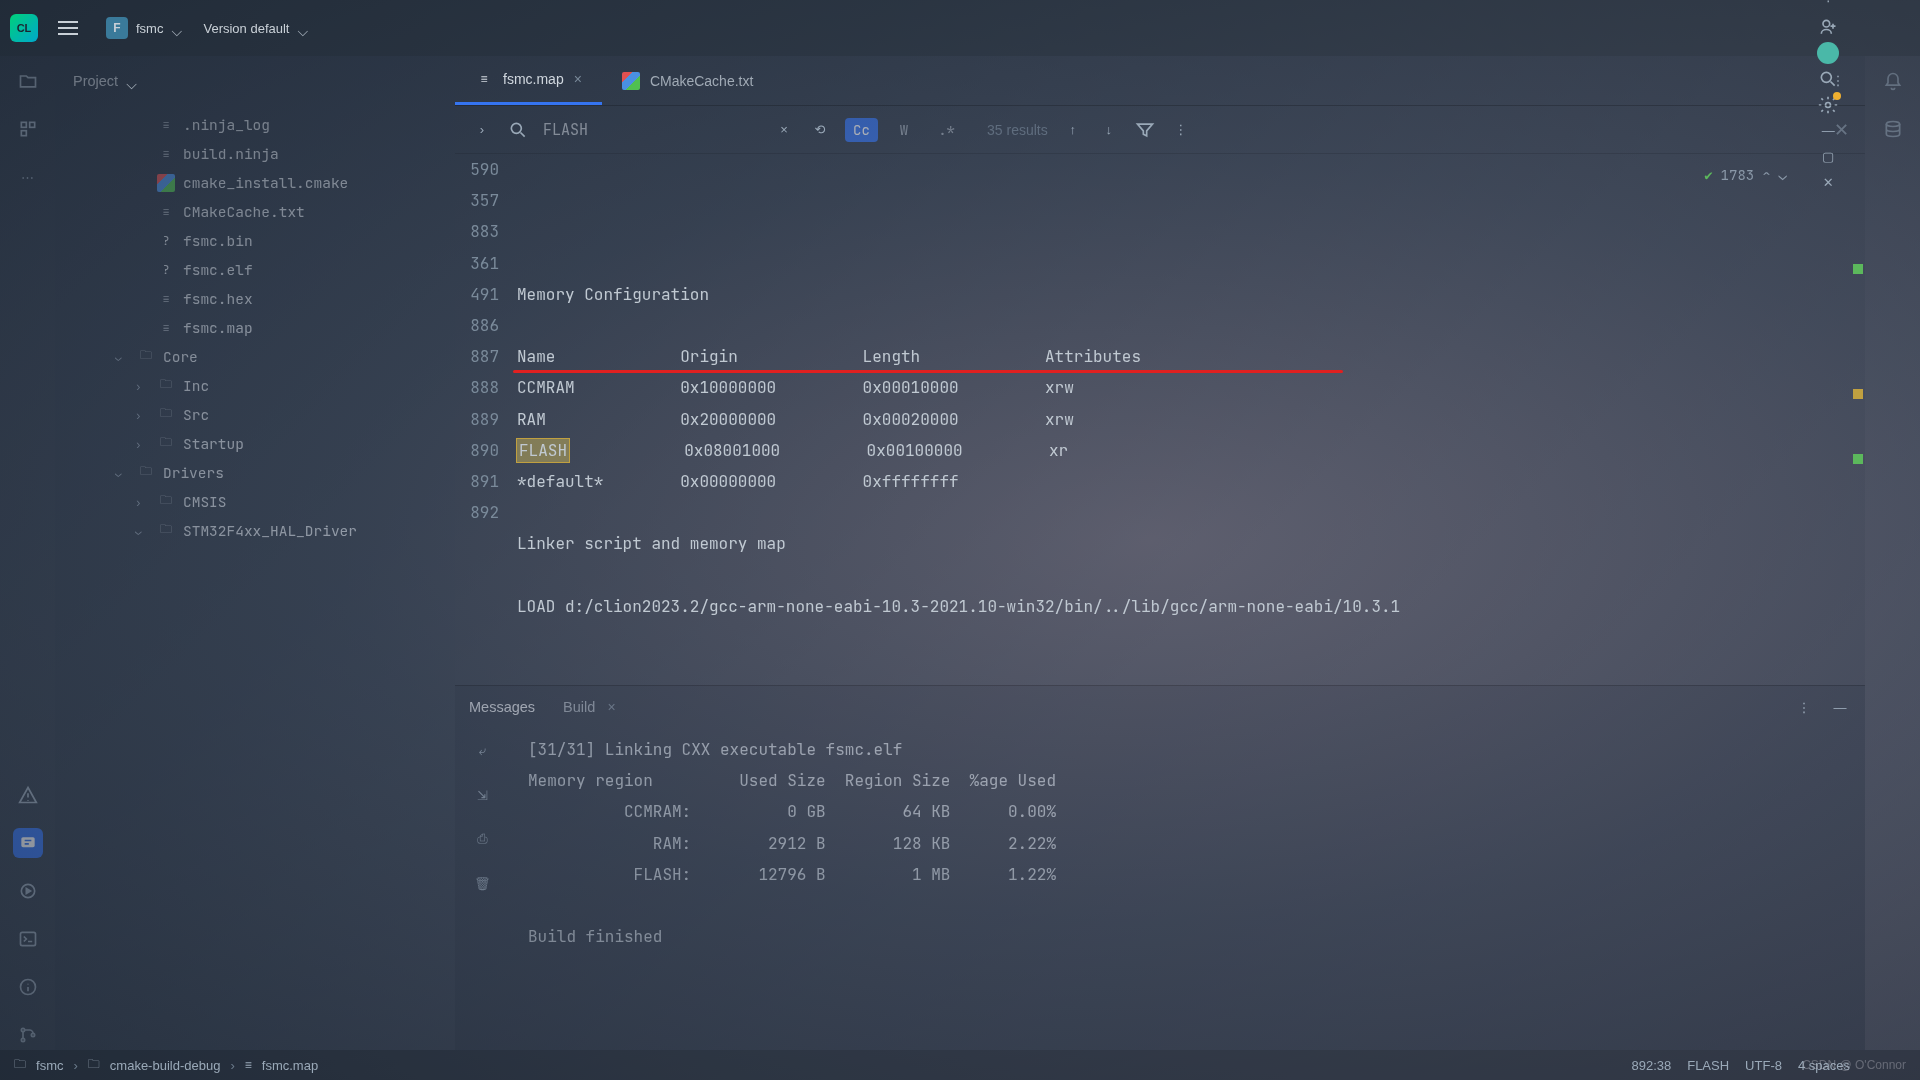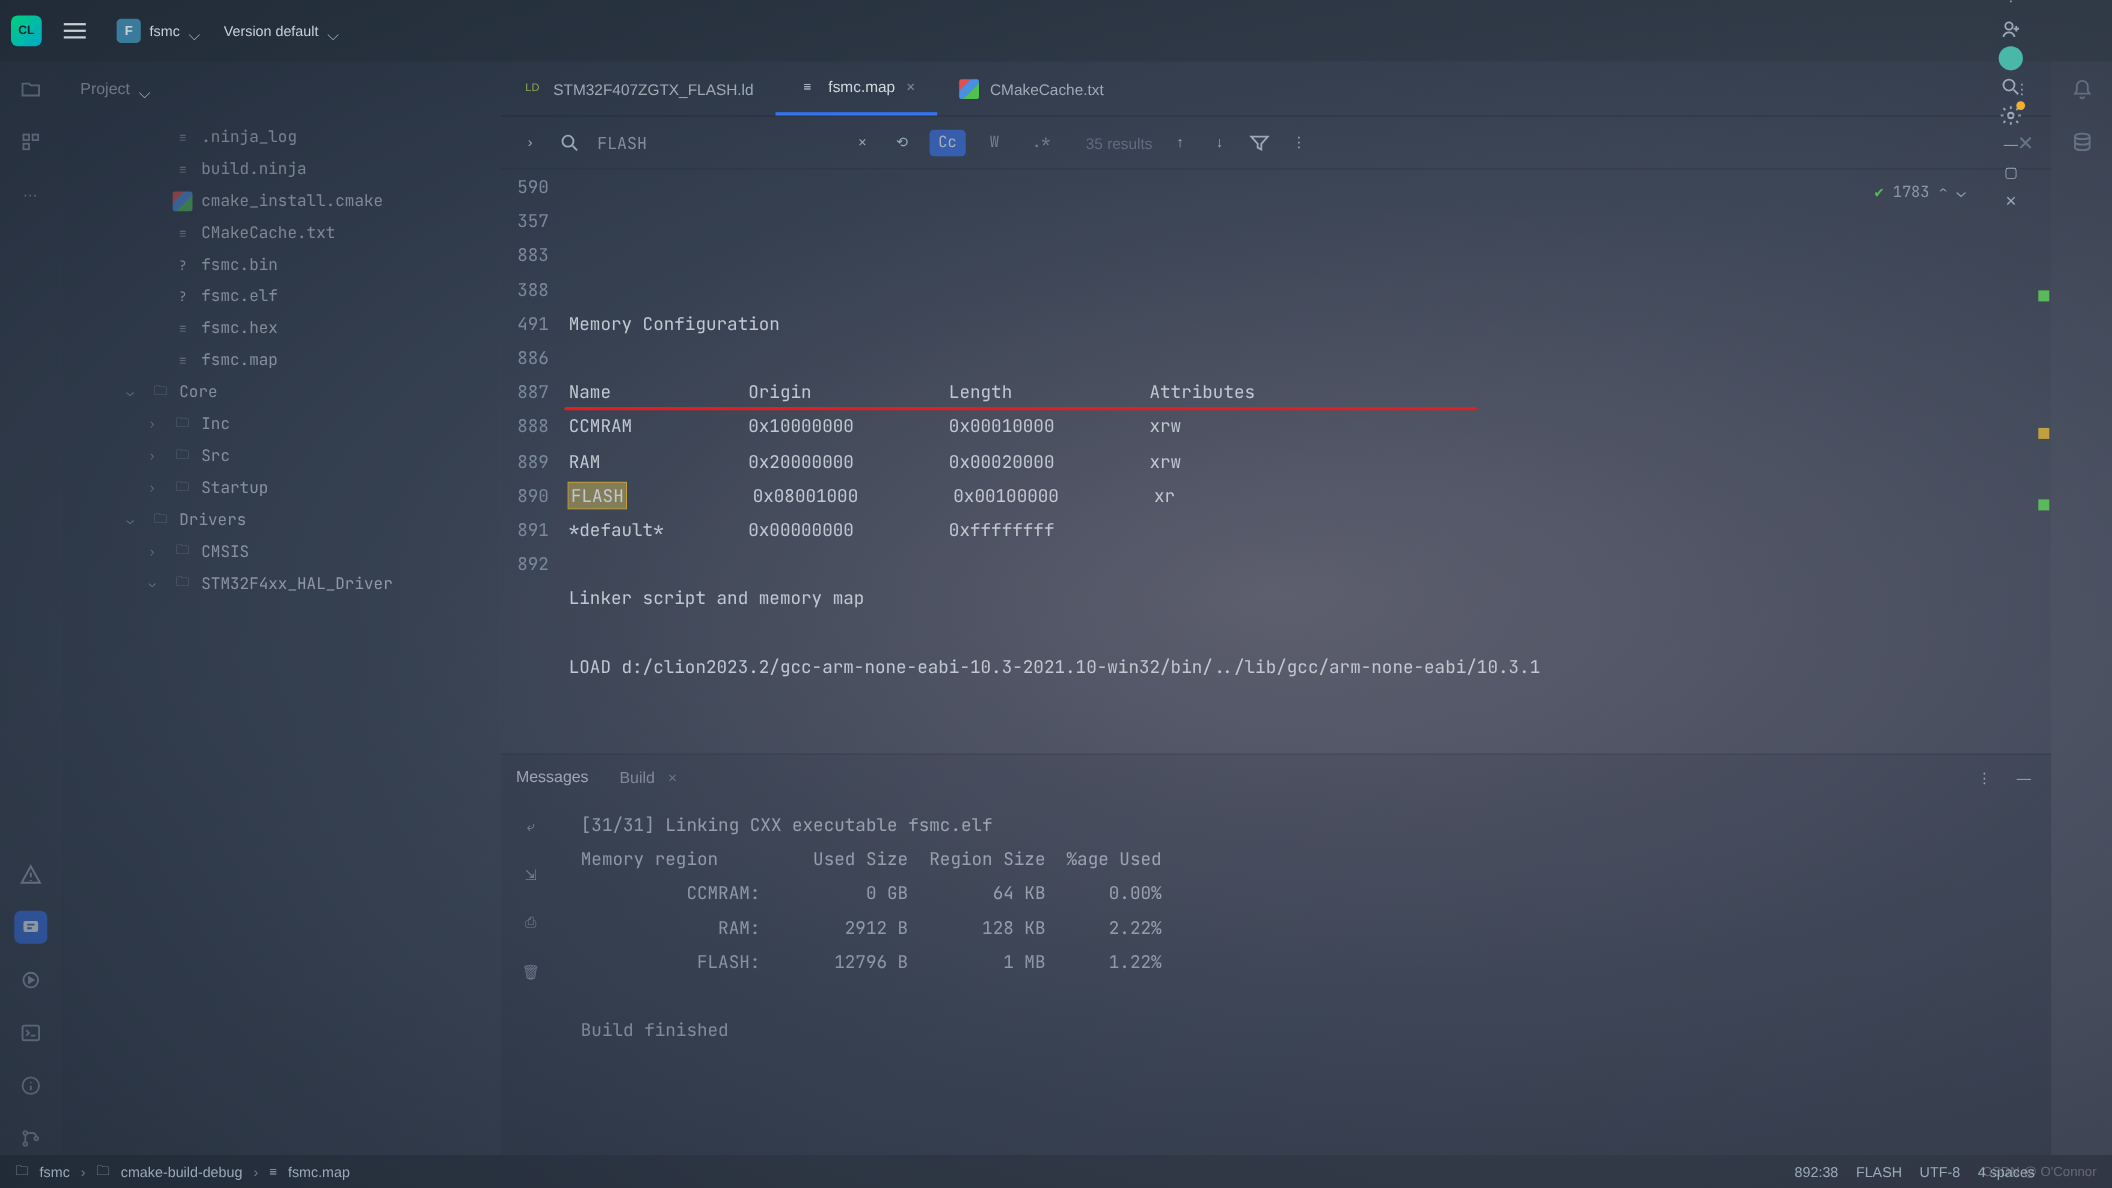--- a/index.html
+++ b/index.html
@@ -333,24 +333,20 @@
           <span class="file-icon folder">🗀</span>
           <span>STM32F4xx_HAL_Driver</span>
         </div>
       </div>
   </div>
 
   <div style="flex:1;display:flex;flex-direction:column;min-width:0;">
     <div class="editor-area">
 
       <div class="tabs-row" id="tabs-row">
-        <div class="tab">
-            <span class="file-icon" style="color: rgb(136, 170, 85); font-size: 10px;">LD</span>
-            <span>STM32F407ZGTX_FLASH.ld</span>
-          </div>
           <div class="tab active">
             <span class="file-icon">≡</span>
             <span>fsmc.map</span>
             <span class="tab-close">×</span>
           </div>
           <div class="tab">
             <span class="file-icon cmake"></span>
             <span>CMakeCache.txt</span>
           </div>
           <div class="tab-opts">
@@ -383,21 +379,21 @@
         <div class="tb-icon">⋮</div>
         <div class="search-spacer"></div>
         <div class="search-x">✕</div>
       </div>
 
       <div class="editor-body">
         <div class="gutter" id="gutter">
             <div>590</div>
             <div>357</div>
             <div>883</div>
-            <div>388</div>
+            <div>361</div>
             <div>491</div>
             <div>886</div>
             <div>887</div>
             <div>888</div>
             <div>889</div>
             <div>890</div>
             <div>891</div>
             <div>892</div>
           </div>
         <div class="code" id="code">

